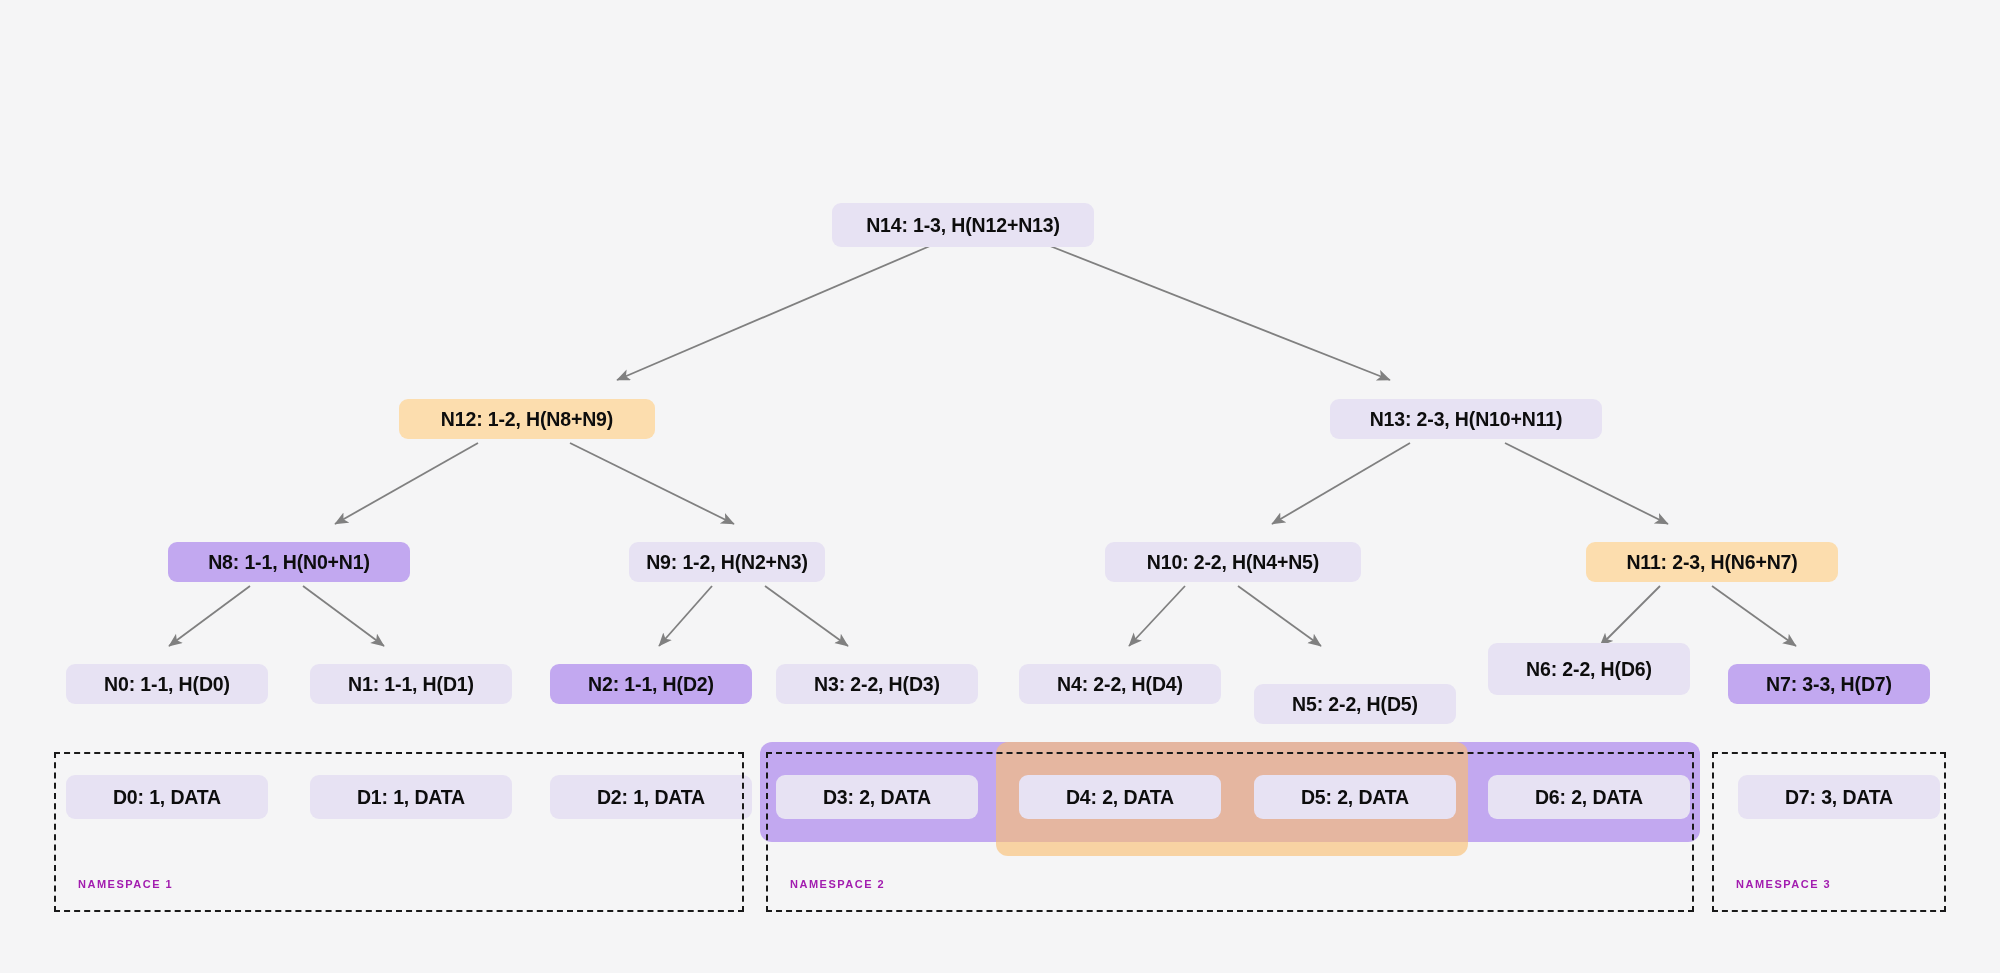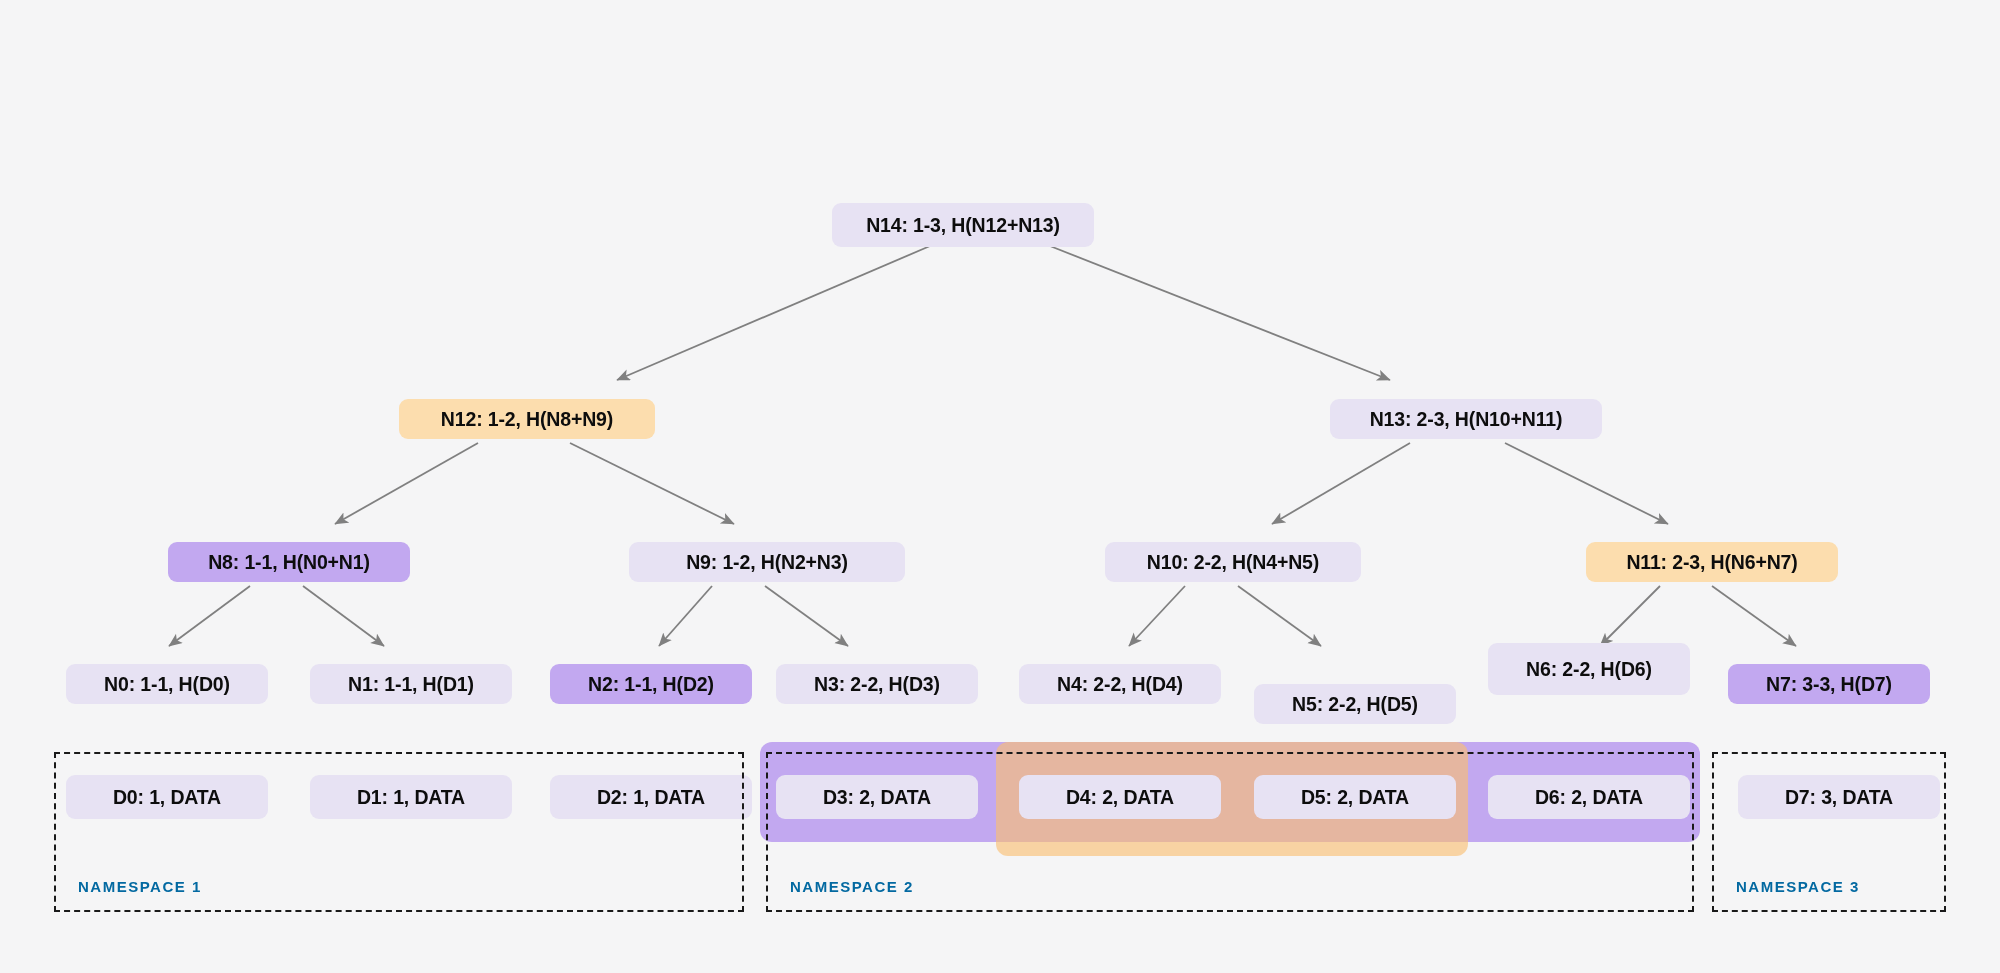--- a/index.html
+++ b/index.html
@@ -68,24 +68,24 @@
   
   .ns-box {
     position: absolute;
     box-sizing: border-box;
     border: 2px dashed #1a1a1a;
     background: transparent;
     z-index: 6;
   }
   .ns-label {
     position: absolute;
-    font-size: 15px;
+    font-size: 11px;
     font-weight: 600;
     letter-spacing: 1.5px;
-    color: #0369a1;
+    color: #a21caf;
     white-space: nowrap;
     font-family: "Liberation Sans", sans-serif;
     z-index: 7;
     text-align: right;
   }
 
   
   .hl {
     position: absolute;
     box-sizing: border-box;
@@ -137,21 +137,21 @@
       <div class="ns-box" style="left: 766px; top: 752px; width: 928px; height: 160px;"></div>
       <div class="ns-label" style="left: 790px; top: 878px;">NAMESPACE 2</div>
       <div class="ns-box" style="left: 1712px; top: 752px; width: 234px; height: 160px;"></div>
       <div class="ns-label" style="left: 1736px; top: 878px;">NAMESPACE 3</div>
     </div>
   <div id="nodes-layer">
       <div class="node fill-lav" style="left: 832px; top: 203px; width: 262px; height: 44px;">N14: 1-3, H(N12+N13)</div>
       <div class="node fill-orange" style="left: 399px; top: 399px; width: 256px; height: 40px;">N12: 1-2, H(N8+N9)</div>
       <div class="node fill-lav" style="left: 1330px; top: 399px; width: 272px; height: 40px;">N13: 2-3, H(N10+N11)</div>
       <div class="node fill-purple" style="left: 168px; top: 542px; width: 242px; height: 40px;">N8: 1-1, H(N0+N1)</div>
-      <div class="node fill-lav" style="left: 629px; top: 542px; width: 276px; height: 40px;">N9: 1-2, H(N2+N3)</div>
+      <div class="node fill-lav" style="left: 629px; top: 542px; width: 196px; height: 40px;">N9: 1-2, H(N2+N3)</div>
       <div class="node fill-lav" style="left: 1105px; top: 542px; width: 256px; height: 40px;">N10: 2-2, H(N4+N5)</div>
       <div class="node fill-orange" style="left: 1586px; top: 542px; width: 252px; height: 40px;">N11: 2-3, H(N6+N7)</div>
       <div class="node fill-lav" style="left: 66px; top: 664px; width: 202px; height: 40px;">N0: 1-1, H(D0)</div>
       <div class="node fill-lav" style="left: 310px; top: 664px; width: 202px; height: 40px;">N1: 1-1, H(D1)</div>
       <div class="node fill-purple" style="left: 550px; top: 664px; width: 202px; height: 40px;">N2: 1-1, H(D2)</div>
       <div class="node fill-lav" style="left: 776px; top: 664px; width: 202px; height: 40px;">N3: 2-2, H(D3)</div>
       <div class="node fill-lav" style="left: 1019px; top: 664px; width: 202px; height: 40px;">N4: 2-2, H(D4)</div>
       <div class="node fill-lav" style="left: 1254px; top: 664px; width: 202px; height: 40px; margin-top: 20px;">N5: 2-2, H(D5)</div>
       <div class="node fill-lav" style="left: 1488px; top: 643px; width: 202px; height: 52px;">N6: 2-2, H(D6)</div>
       <div class="node fill-purple" style="left: 1728px; top: 664px; width: 202px; height: 40px;">N7: 3-3, H(D7)</div>

